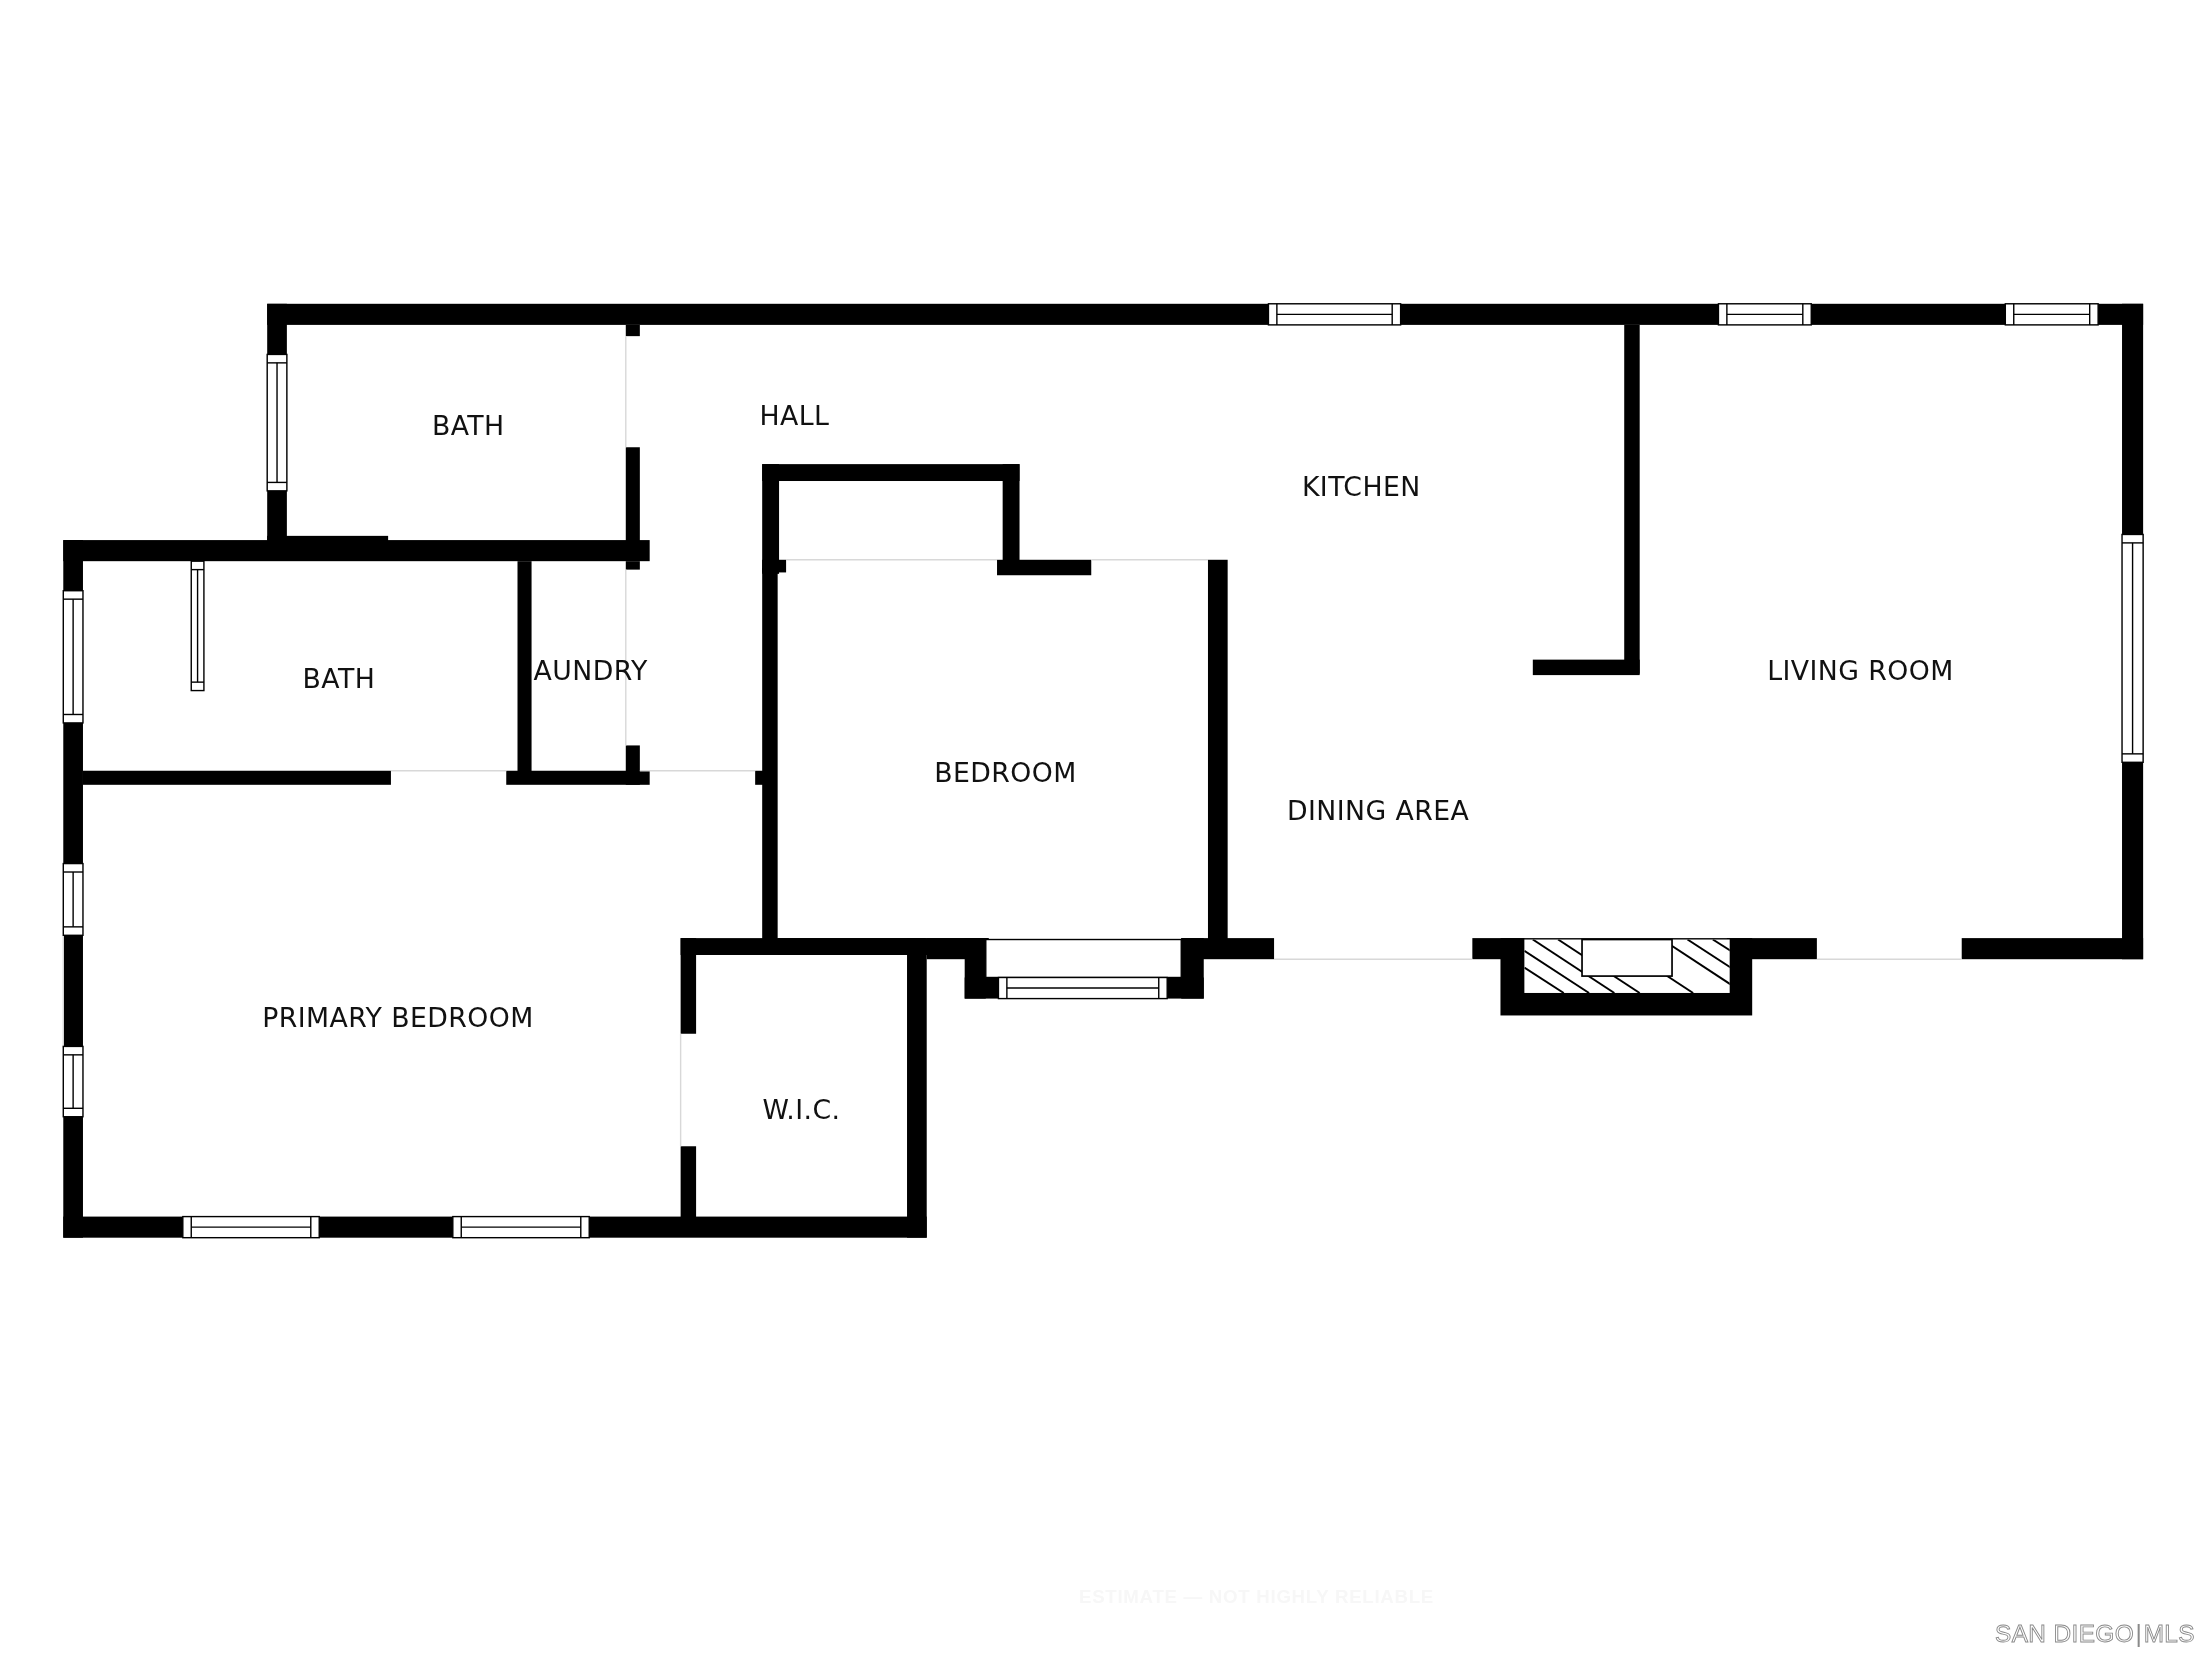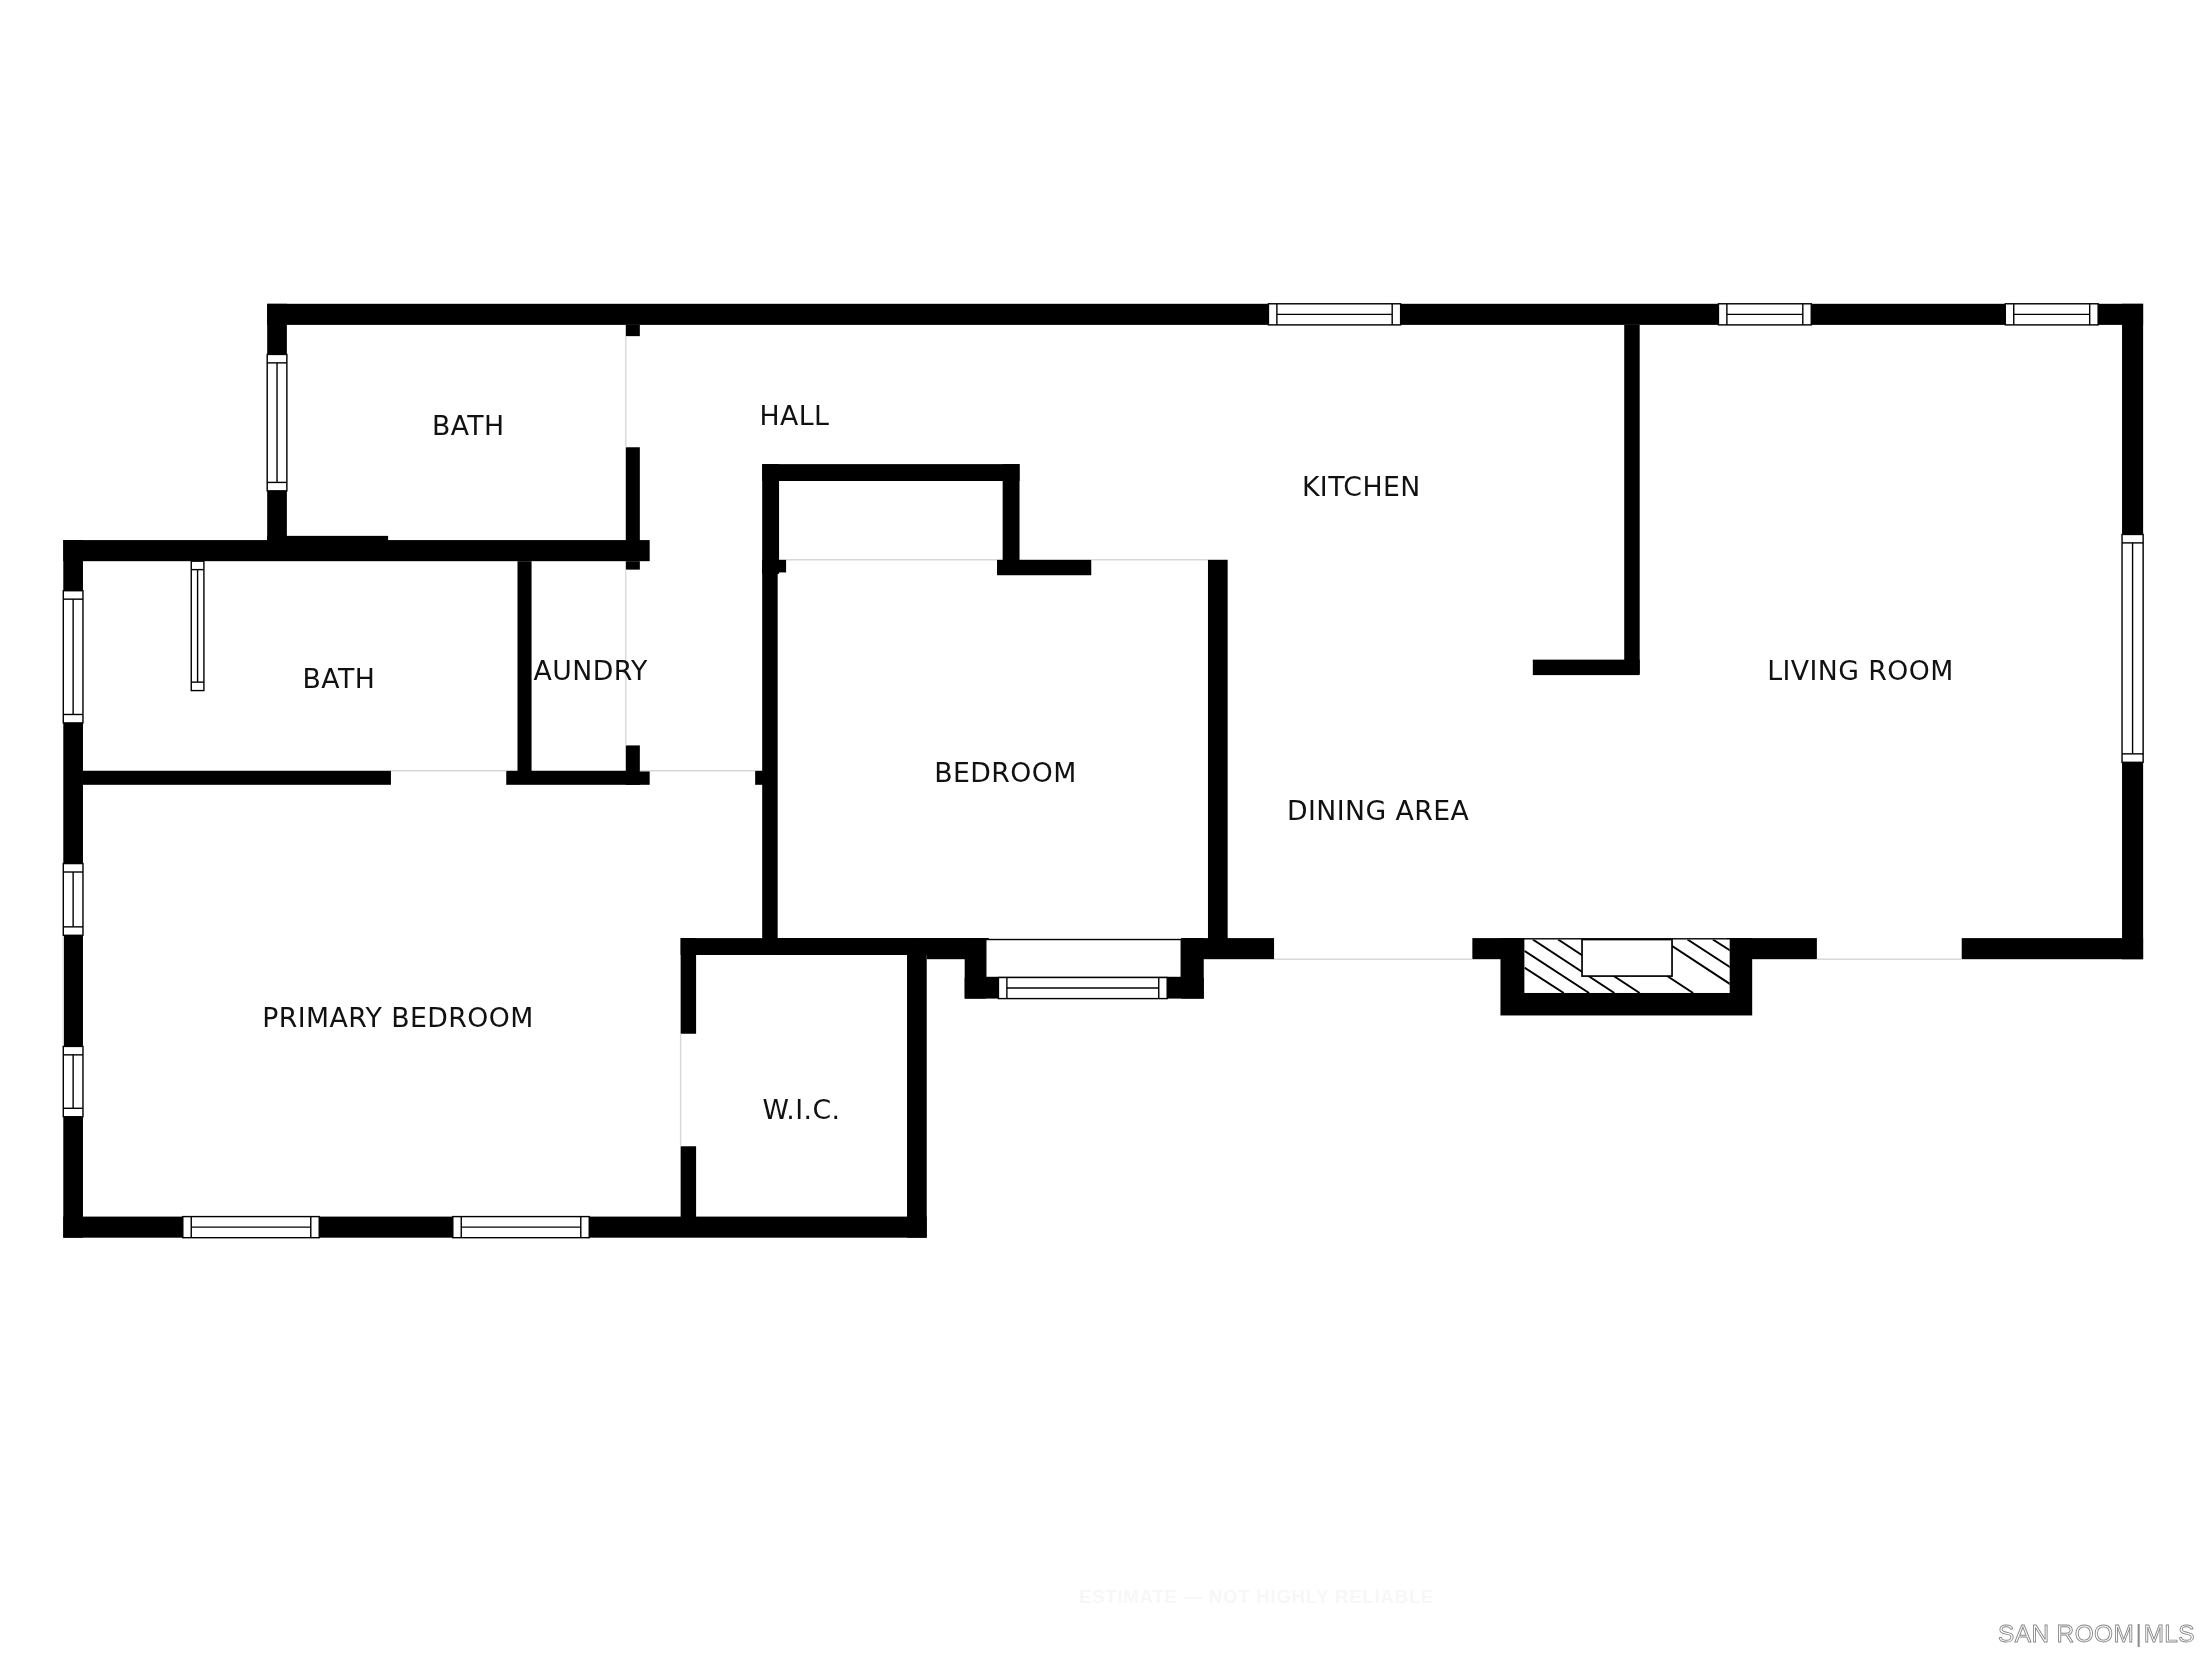--- a/index.html
+++ b/index.html
@@ -206,15 +206,15 @@
     <text class="label" x="1323" y="478">LIVING ROOM</text>
     <text class="label" x="980" y="578">DINING AREA</text>
     <text class="label" x="283" y="725">PRIMARY BEDROOM</text>
     <text class="label" x="570" y="790">W.I.C.</text>
   </g>
 </svg>
 
 <div class="watermark">ESTIMATE — NOT HIGHLY RELIABLE</div>
 
 <div class="brand">
-  <span>SAN ROOM</span><span class="sep">|</span><span>MLS</span>
+  <span>SAN DIEGO</span><span class="sep">|</span><span>MLS</span>
 </div>
 
 
 </body></html>

